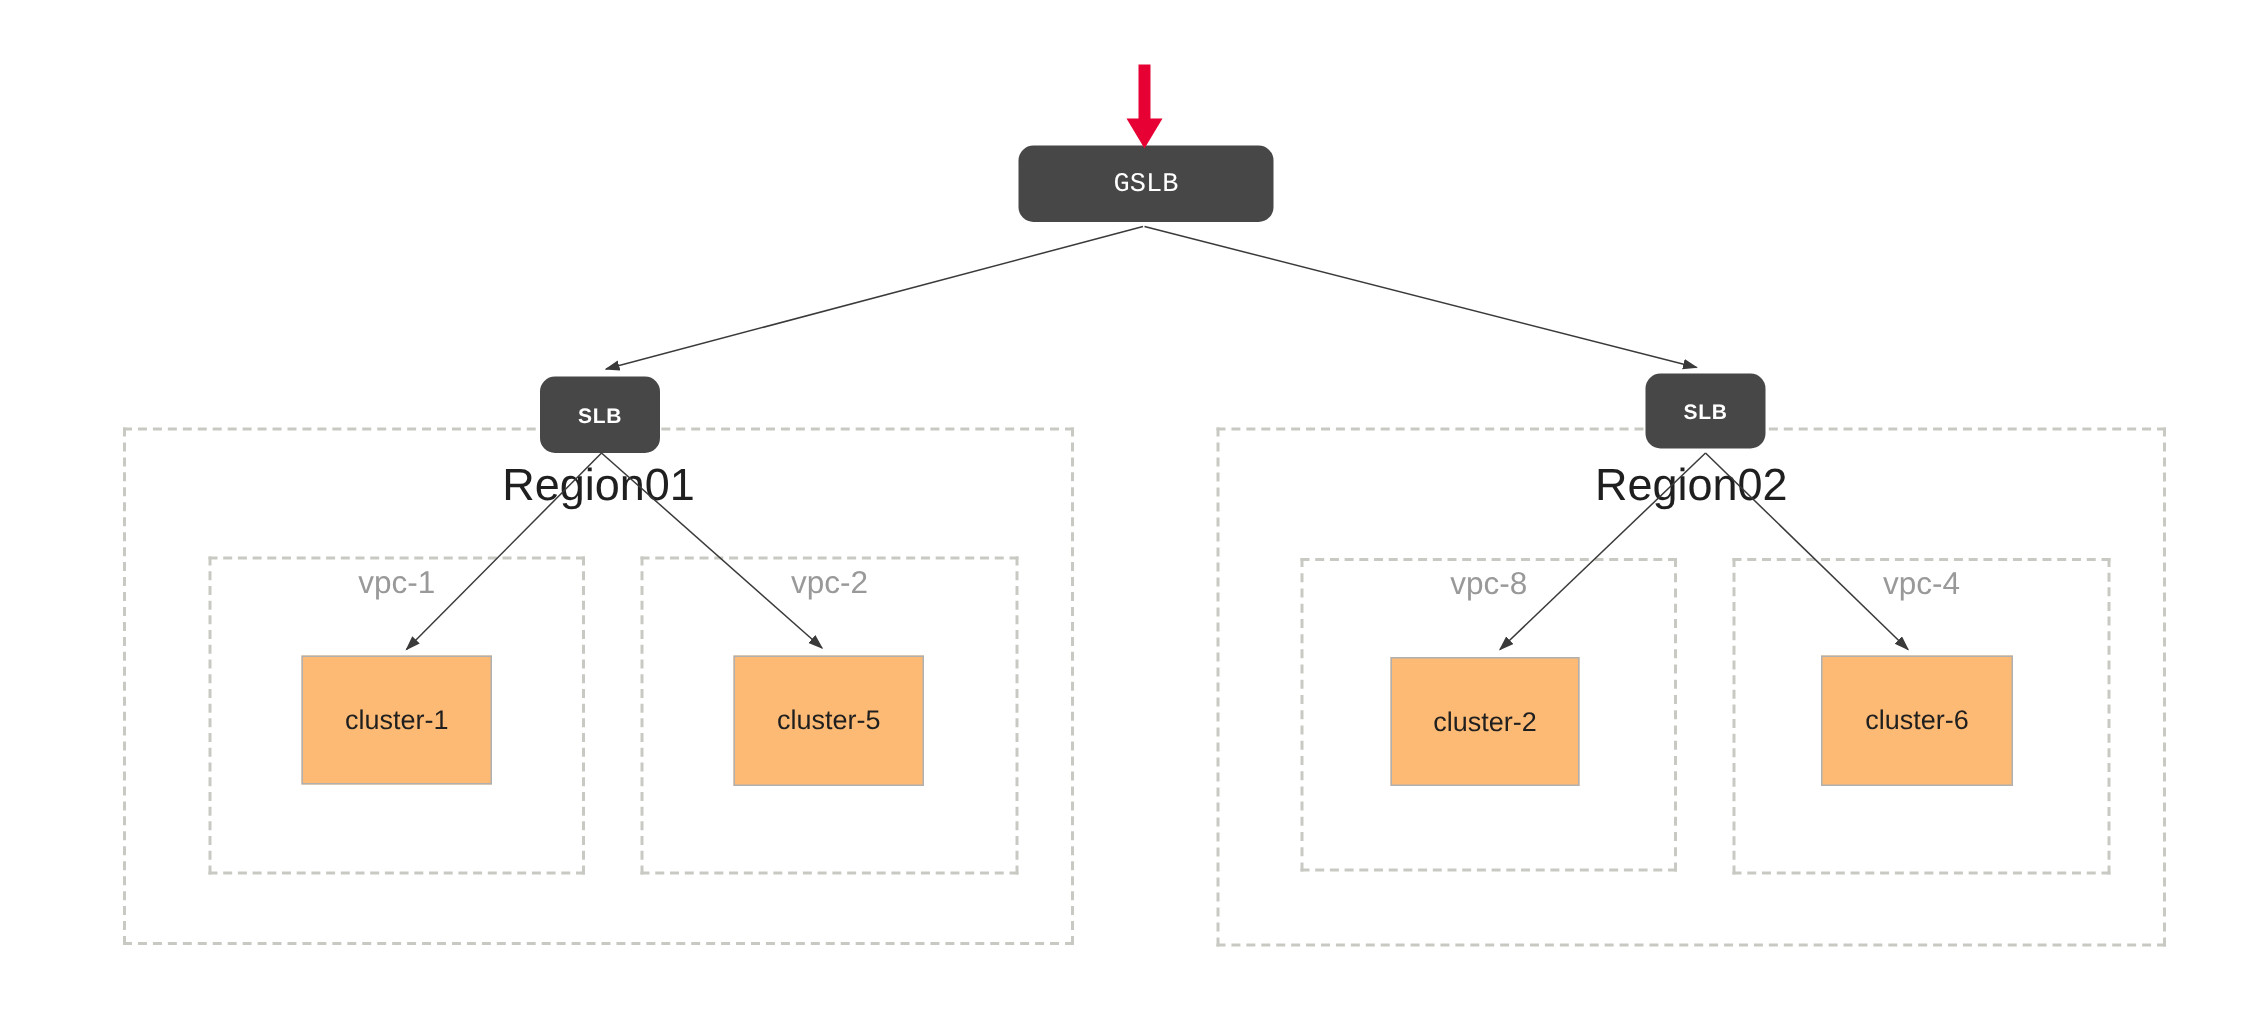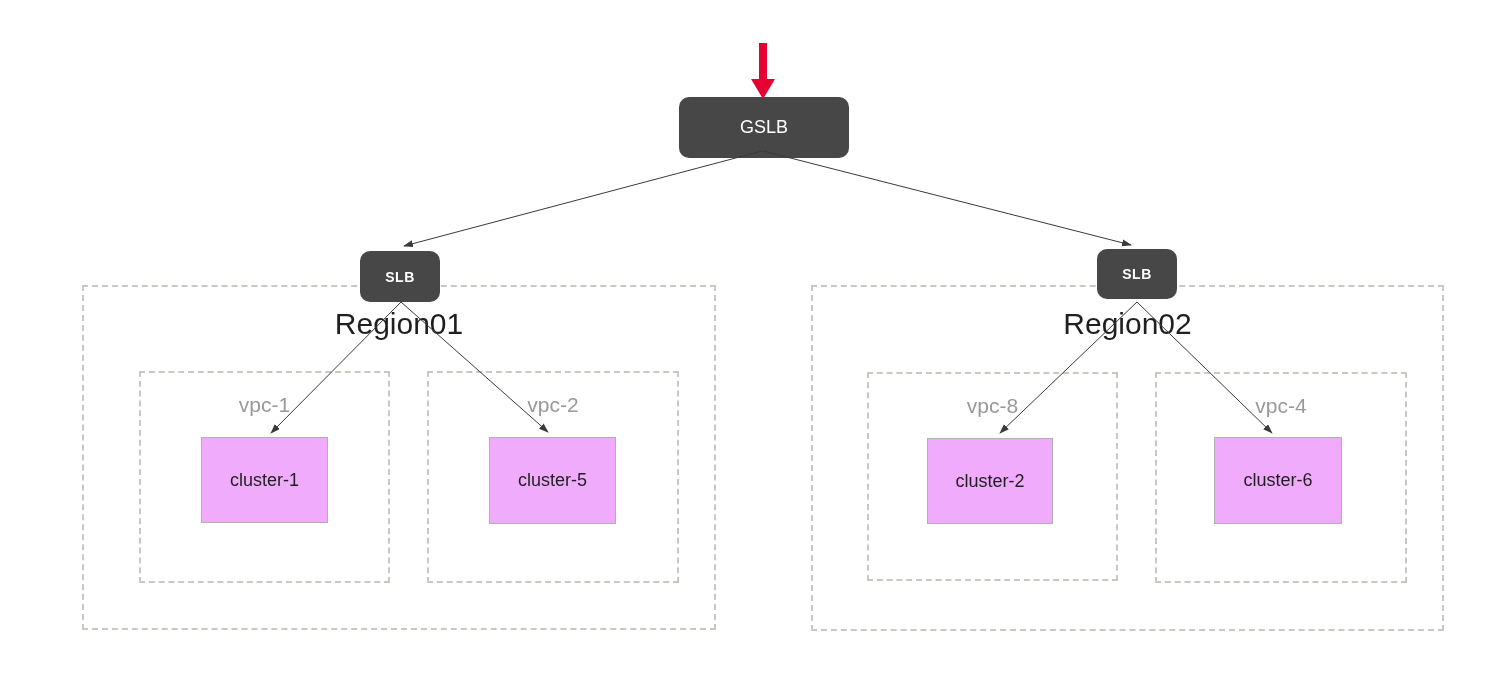--- a/index.html
+++ b/index.html
@@ -40,22 +40,23 @@
     background: var(--node-fill, #474747);
     color: var(--node-text, #ffffff);
     border-radius: 10px;
     display: flex;
     align-items: center;
     justify-content: center;
     z-index: 5;
   }
   .node.gslb {
     left: 679px; top: 97px;
-    width: 170px; height: 61px;
+    width: 170px; height: 51px;
     font-size: 18px;
+    font-family: Liberation Mono, monospace;
   }
   .node.slb1 {
     left: 360px; top: 251px;
     width: 80px; height: 51px;
     font-size: 14px;
     font-weight: bold;
     letter-spacing: 0.5px;
   }
   .node.slb2 {
     left: 1097px; top: 249px;
@@ -87,29 +88,29 @@
     border: 2px dashed var(--dashed-border, #c9c9c4);
     box-sizing: border-box;
   }
   .r1 .vpc.v1 { left: 55px;  top: 84px; width: 251px; height: 212px; }
   .r1 .vpc.v2 { left: 343px; top: 84px; width: 252px; height: 212px; }
   .r2 .vpc.v3 { left: 54px;  top: 85px; width: 251px; height: 209px; }
   .r2 .vpc.v4 { left: 342px; top: 85px; width: 252px; height: 211px; }
   .vpc-label {
     position: absolute;
     left: 0; right: 0;
-    top: 20px;
+    top: 4px;
     text-align: center;
     font-size: 21px;
     color: var(--vpc-label, #999999);
   }
 
   .cluster {
     position: absolute;
-    background: #f0abfc;
+    background: #fdba74;
     border: 1.5px solid var(--cluster-border, #b0b0b0);
     box-sizing: border-box;
     display: flex;
     align-items: center;
     justify-content: center;
     font-size: 18px;
     color: var(--label-text, #1f1f1f);
   }
   .v1 .cluster { left: 60px; top: 64px; width: 127px; height: 86px; }
   .v2 .cluster { left: 60px; top: 64px; width: 127px; height: 87px; }

